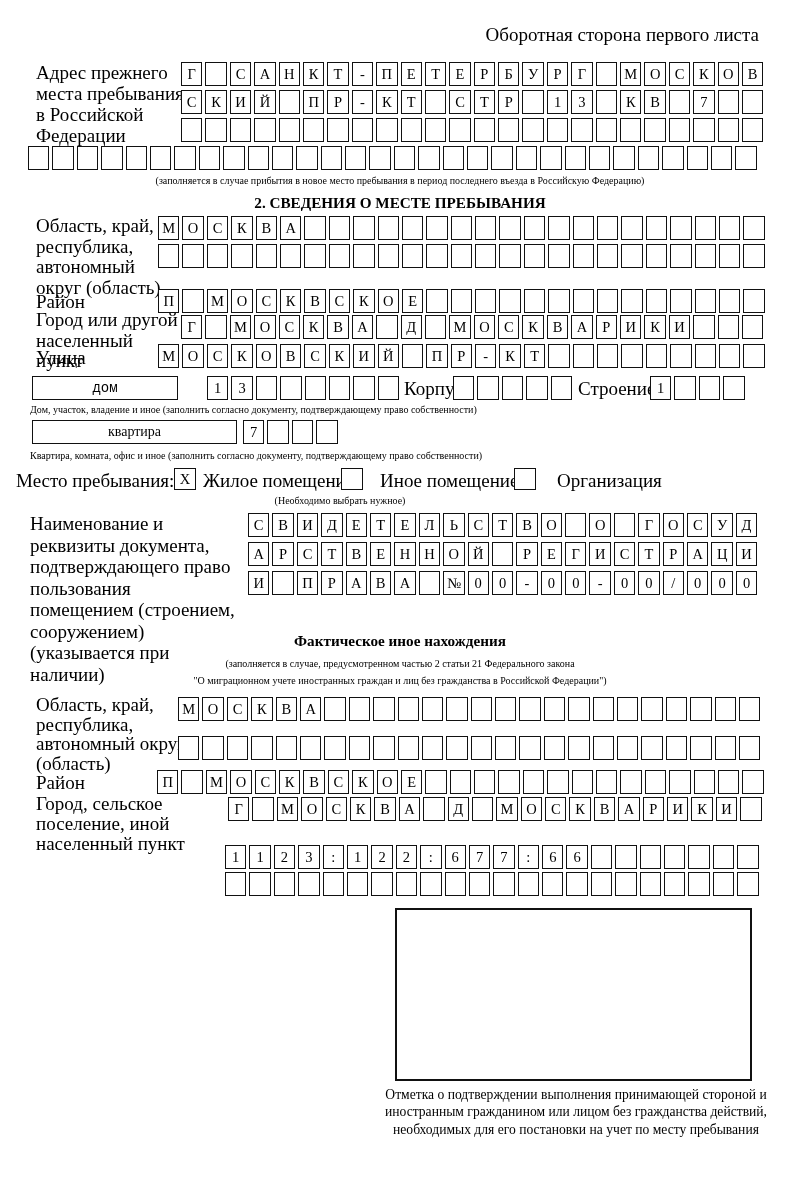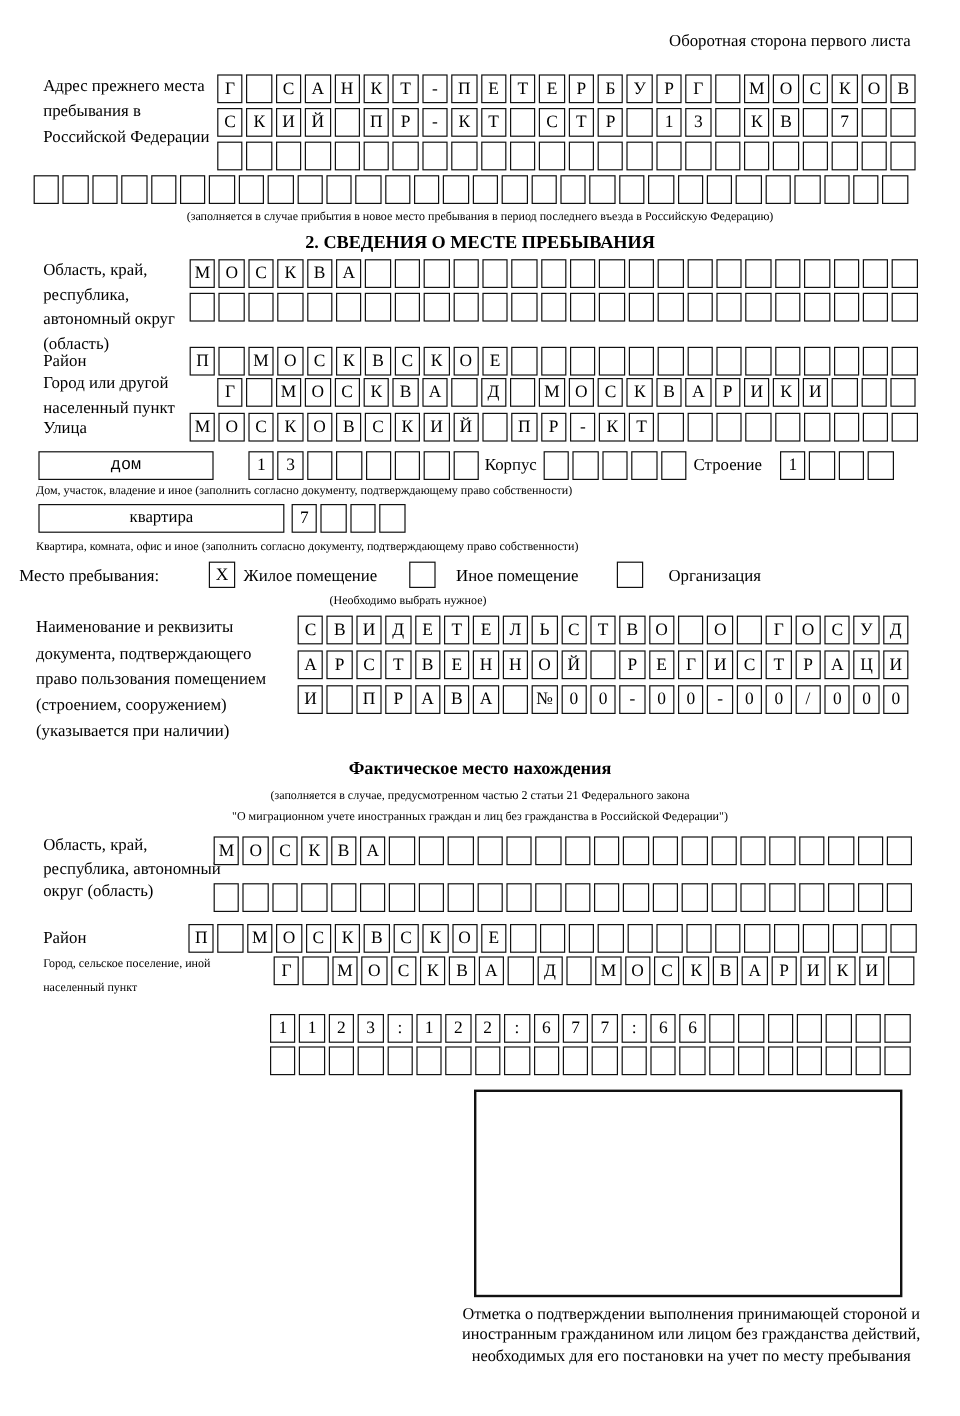--- a/index.html
+++ b/index.html
@@ -1,19 +1,19 @@
 <!DOCTYPE html>
 <html><head>
 <meta charset="utf-8">
 <style>
   html,body{margin:0;padding:0;background:#fff;}
   #page{position:relative;width:800px;height:1180px;background:#fff;
         font-family:"Liberation Serif","DejaVu Serif",serif;color:#000;overflow:hidden;}
   .abs{position:absolute;}
-  .lbl{font-size:14px;line-height:21px;}
+  .lbl{font-size:19px;line-height:21px;}
   .note{font-size:10px;line-height:15px;}
   .center{left:0;width:800px;text-align:center;}
   .bold{font-weight:bold;}
   .cells{display:flex;gap:3px;}
   .cell{flex:0 0 21.4px;width:21.4px;height:24px;box-sizing:border-box;border:1.6px solid #111;
         display:flex;align-items:center;justify-content:center;font-size:14.5px;background:#fff;}
   .wide-field{box-sizing:border-box;border:1.6px solid #111;height:24px;display:flex;
         align-items:center;justify-content:center;font-size:14px;background:#fff;}
   .chk{width:22px;height:22px;box-sizing:border-box;border:1.6px solid #111;display:flex;
         align-items:center;justify-content:center;font-size:14.5px;background:#fff;}
@@ -397,21 +397,21 @@
       <span class="cell">0</span>
       <span class="cell">-</span>
       <span class="cell">0</span>
       <span class="cell">0</span>
       <span class="cell">/</span>
       <span class="cell">0</span>
       <span class="cell">0</span>
       <span class="cell">0</span>
     </div>
 
-  <div class="abs bold center" style="top:632px;font-size:15.2px;">Фактическое место нахождения</div>
+  <div class="abs bold center" style="top:632px;font-size:15.2px;">Фактическое иное нахождения</div>
   <div class="abs note center" style="top:656px;">(заполняется в случае, предусмотренном частью 2 статьи 21 Федерального закона</div>
   <div class="abs note center" style="top:673px;">"О миграционном учете иностранных граждан и лиц без гражданства в Российской Федерации")</div>
 
   <div class="abs lbl" style="left:36px;top:695px;width:160px;line-height:19.5px;">Область, край, республика, автономный округ (область)</div>
   <div class="abs cells" style="left:178px;top:697px;">
       <span class="cell">М</span>
       <span class="cell">О</span>
       <span class="cell">С</span>
       <span class="cell">К</span>
       <span class="cell">В</span>
@@ -484,21 +484,21 @@
       <span class="cell"></span>
       <span class="cell"></span>
       <span class="cell"></span>
       <span class="cell"></span>
       <span class="cell"></span>
       <span class="cell"></span>
       <span class="cell"></span>
       <span class="cell"></span>
     </div>
 
-  <div class="abs lbl" style="left:36px;top:794px;width:192px;line-height:20px;font-size:10px;">Город, сельское поселение, иной населенный пункт</div>
+  <div class="abs lbl" style="left:36px;top:794px;width:192px;line-height:20px;font-size:19px;">Город, сельское поселение, иной населенный пункт</div>
   <div class="abs cells" style="left:228px;top:797px;">
       <span class="cell">Г</span>
       <span class="cell"></span>
       <span class="cell">М</span>
       <span class="cell">О</span>
       <span class="cell">С</span>
       <span class="cell">К</span>
       <span class="cell">В</span>
       <span class="cell">А</span>
       <span class="cell"></span>

